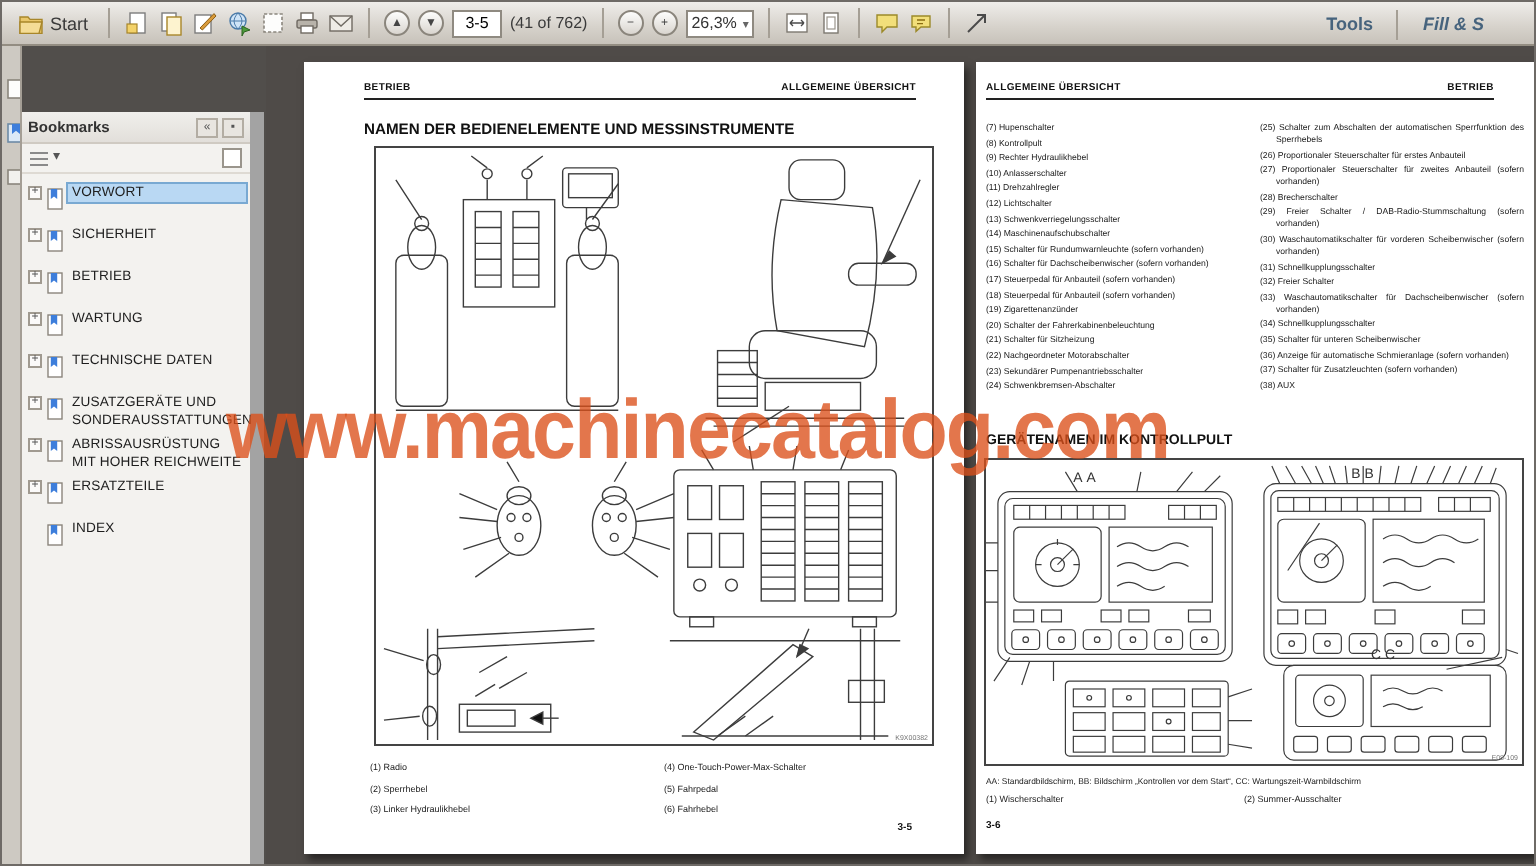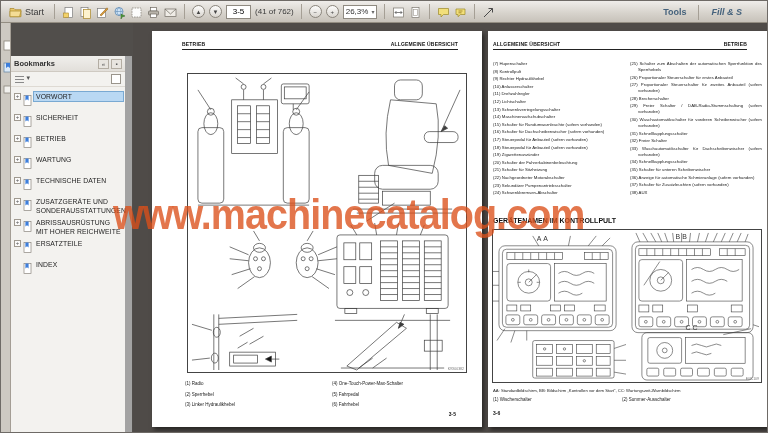--- a/index.html
+++ b/index.html
@@ -352,20 +352,21 @@
         </div>
     </div>
 
     <div class="doc-area">
 
       <div class="page page-left">
         <div class="p-hdr">
           <span>BETRIEB</span>
           <span>ALLGEMEINE ÜBERSICHT</span>
         </div>
+        <div class="pl-title">NAMEN DER BEDIENELEMENTE UND MESSINSTRUMENTE</div>
 
         <div class="figure pl-fig">
           <svg viewBox="0 0 280 300" width="100%" height="100%" preserveAspectRatio="none">
             <g stroke="#3c3c3c" stroke-width="0.7" fill="none">
 
               <g transform="translate(8,10)">
                 <rect x="86" y="0" width="28" height="20" rx="2"></rect>
                   <rect x="89" y="3" width="22" height="12"></rect>
                 <path d="M98,20 v6"></path>
                 <rect x="36" y="16" width="46" height="54"></rect>

